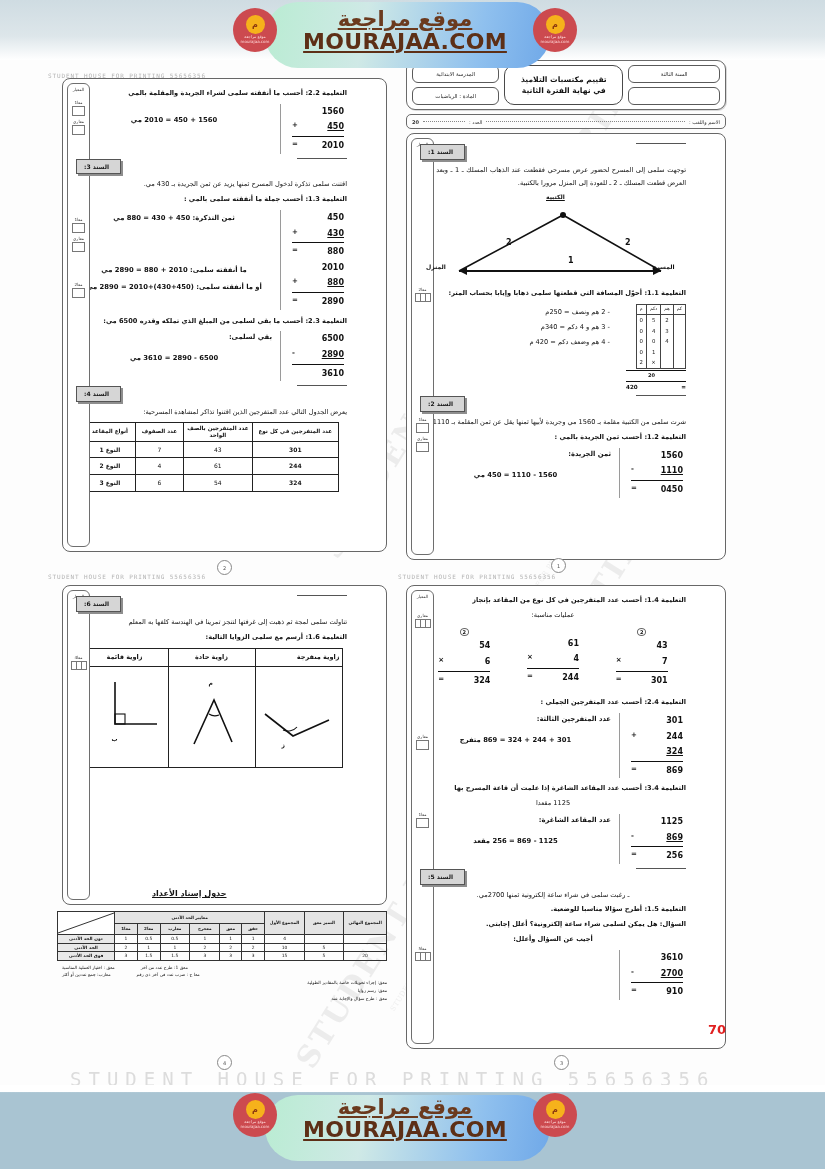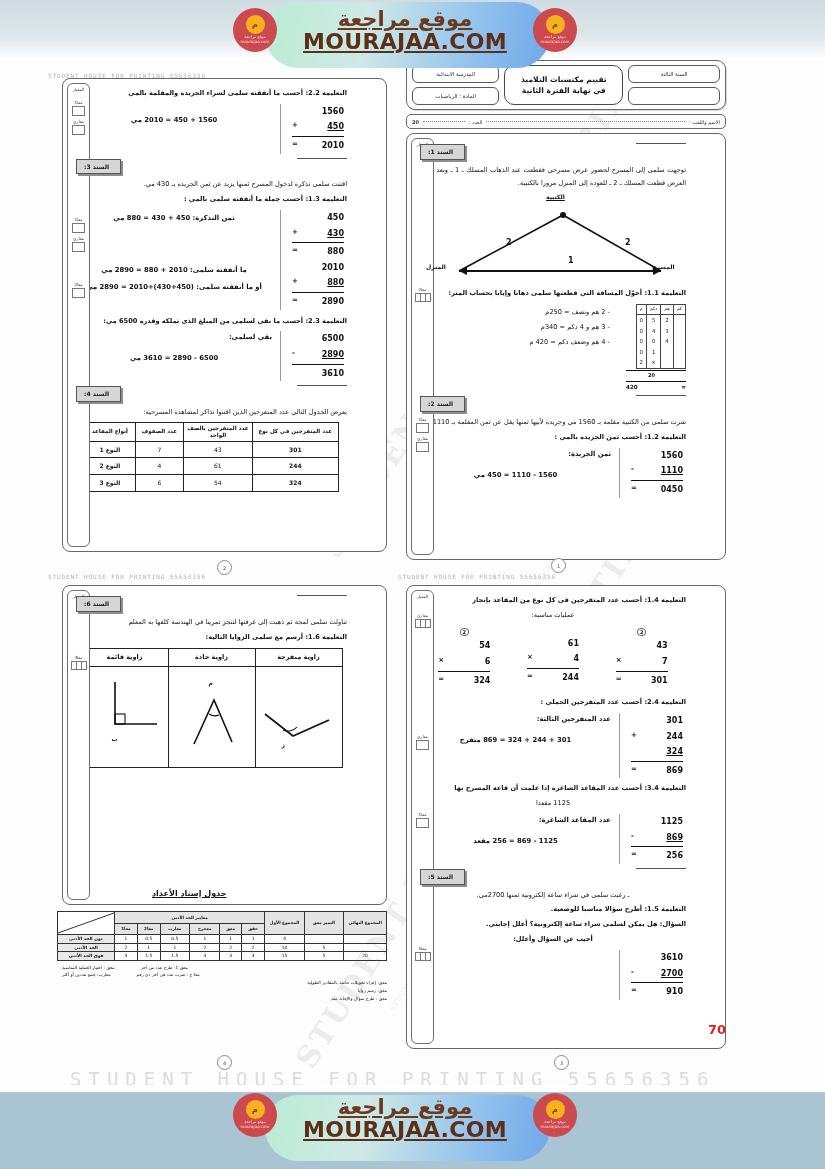--- a/index.html
+++ b/index.html
@@ -710,21 +710,21 @@
         </div>
 
         <div class="para">تناولت سلمى لمجة ثم ذهبت إلى غرفتها لتنجز تمرينا في الهندسة كلفها به المعلم</div>
         <div class="para">
           <span class="teach">التعليمة 1.6: أرسم مع سلمى الزوايا التالية:</span>
         </div>
 
         <table class="t" style="width:252px;margin-top:5px;">
           <tbody>
               <tr>
-            <th style="font-size:6.5px;padding:4px 2px;width:33.3%;">زاوية منفرجة</th>
+            <th style="font-size:6.5px;padding:4px 2px;width:33.3%;text-align:right;">زاوية منفرجة</th>
             <th style="font-size:6.5px;padding:4px 2px;width:33.3%;">زاوية حادة</th>
             <th style="font-size:6.5px;padding:4px 2px;width:33.4%;">زاوية قائمة</th>
           </tr>
           <tr>
             <td class="angcell">
               <svg width="80" height="90" viewBox="0 0 80 90">
                 <polyline points="6,42 34,64 70,48" fill="none" stroke="#111" stroke-width="1.6"></polyline>
                 <path d="M24,58 A12,12 0 0 0 38,55" fill="none" stroke="#111" stroke-width="1.1"></path>
               </svg>
               <span class="glabel" style="left:26px;top:72px;">ز</span>

